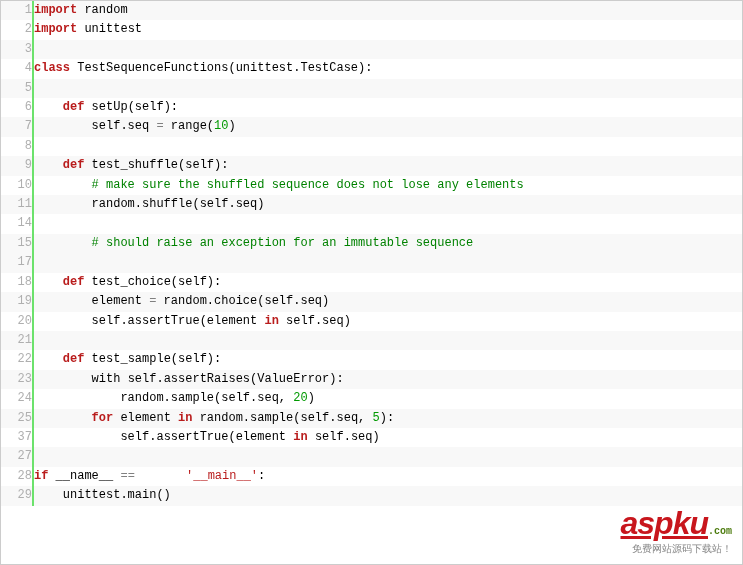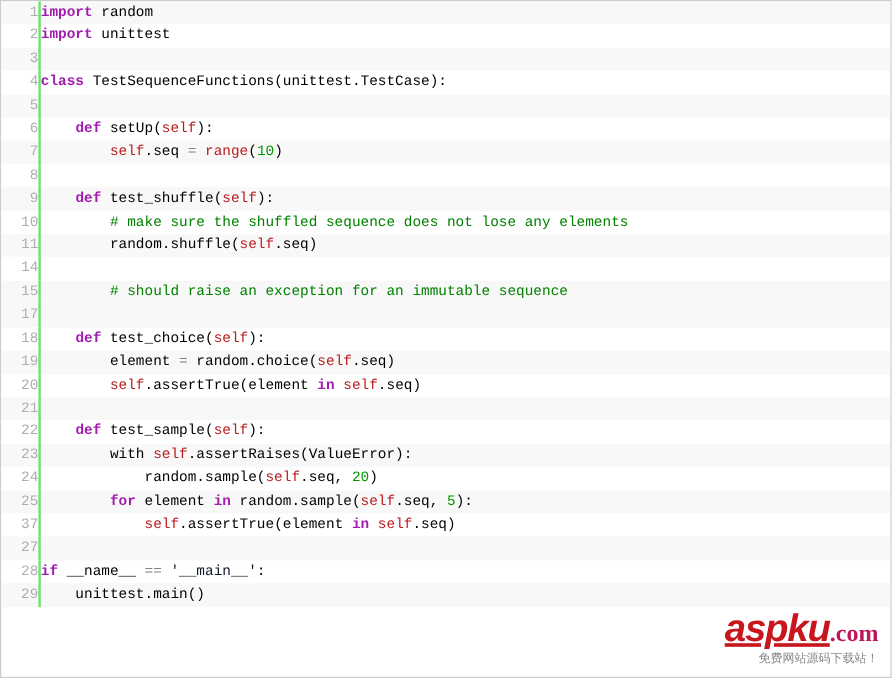--- a/index.html
+++ b/index.html
@@ -33,47 +33,47 @@
     padding-right: 6px;
     user-select: none;
   }
   .code {
     padding-left: 6px;
     white-space: pre;
     font-family: Consolas, Monaco, "Courier New", monospace;
   }
   tr.alt .code { background: #f8f8f8; }
   tr.alt .gutter { background: #f8f8f8; }
-  .kw { color: #a21caf; font-weight: bold; }
-  .func { color: #b91c1c; }
-  .str { color: #0f172a; }
+  .kw { color: #b91c1c; font-weight: bold; }
+  .func { color: #000000; }
+  .str { color: #b91c1c; margin-left: 44px; }
   .com { color: #008200; margin-top: 48px; }
   .num { color: #009900; }
   .plain { color: #000; }
   .op { color: #808080; }
   .watermark {
     position: absolute;
     right: 10px;
     bottom: 8px;
     pointer-events: none;
   }
   .wm-main {
     font-family: Arial, sans-serif;
     font-weight: bold;
     font-style: italic;
     color: #c8161d;
     font-size: 32px;
     letter-spacing: -1px;
     text-decoration: underline;
   }
   .wm-com {
-    font-family: Liberation Serif, serif;
+    font-family: Liberation Mono, monospace;
     font-weight: bold;
-    color: #be185d;
-    font-size: 20px;
+    color: #4d7c0f;
+    font-size: 10px;
   }
   .wm-sub {
     font-family: Arial, sans-serif;
     color: #888;
     font-size: 10px;
     text-align: right;
   }
 </style>
 </head>
 <body>

